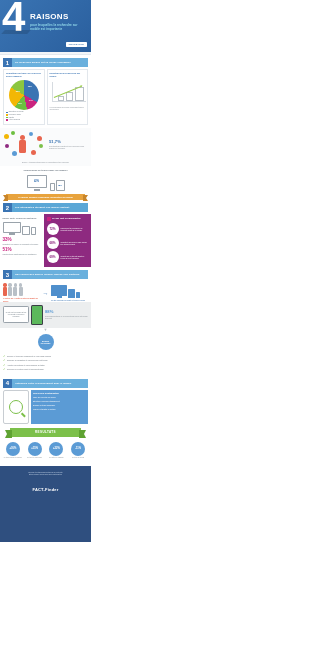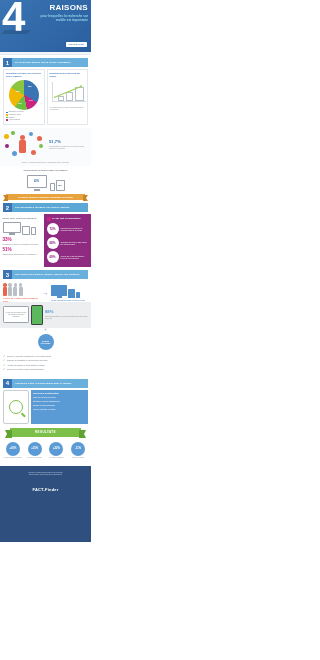--- a/index.html
+++ b/index.html
@@ -12,21 +12,21 @@
   }
   .page { width:91px; height:660px; position:relative; background:#fff; }
 
   
   .hdr { position:relative; height:52px; background:#2f69a8;
          background:linear-gradient(135deg,#3a74b3 0%,#2a5f9e 100%); overflow:hidden; }
   .hdr .bigfour { position:absolute; left:2px; top:-4px; font-size:42px; font-weight:bold;
                   color:#ffffff; line-height:1; letter-spacing:-2px; }
   .hdr .shadow4 { position:absolute; left:3px; top:30px; width:26px; height:4px;
                   background:rgba(0,0,0,.14); transform:skewX(-42deg); }
-  .hdr-txt { position:absolute; left:30px; top:4px; width:58px;text-align:right; }
+  .hdr-txt { position:absolute; left:30px; top:13px; width:58px; }
   .hdr-txt .t1 { font-size:8px; font-weight:bold; color:#fff; letter-spacing:.3px; line-height:1; }
   .hdr-txt .t2 { font-size:3.1px; font-weight:bold; color:#8fd6e8; line-height:1.45;
                  margin-top:1.5px; }
   .hdr-badge { position:absolute; right:4px; bottom:5px; background:#fff; color:#2f69a8;
                font-size:1.9px; font-weight:bold; padding:1px 3px; border-radius:.7px;
                letter-spacing:.2px; }
   .hdr-strip { height:3px; background:#f2f5f8; border-bottom:1px solid #e3e9ef; }
 
   
   .secbar { display:flex; align-items:stretch; height:9px; margin:3px 3px 2px 3px; }

